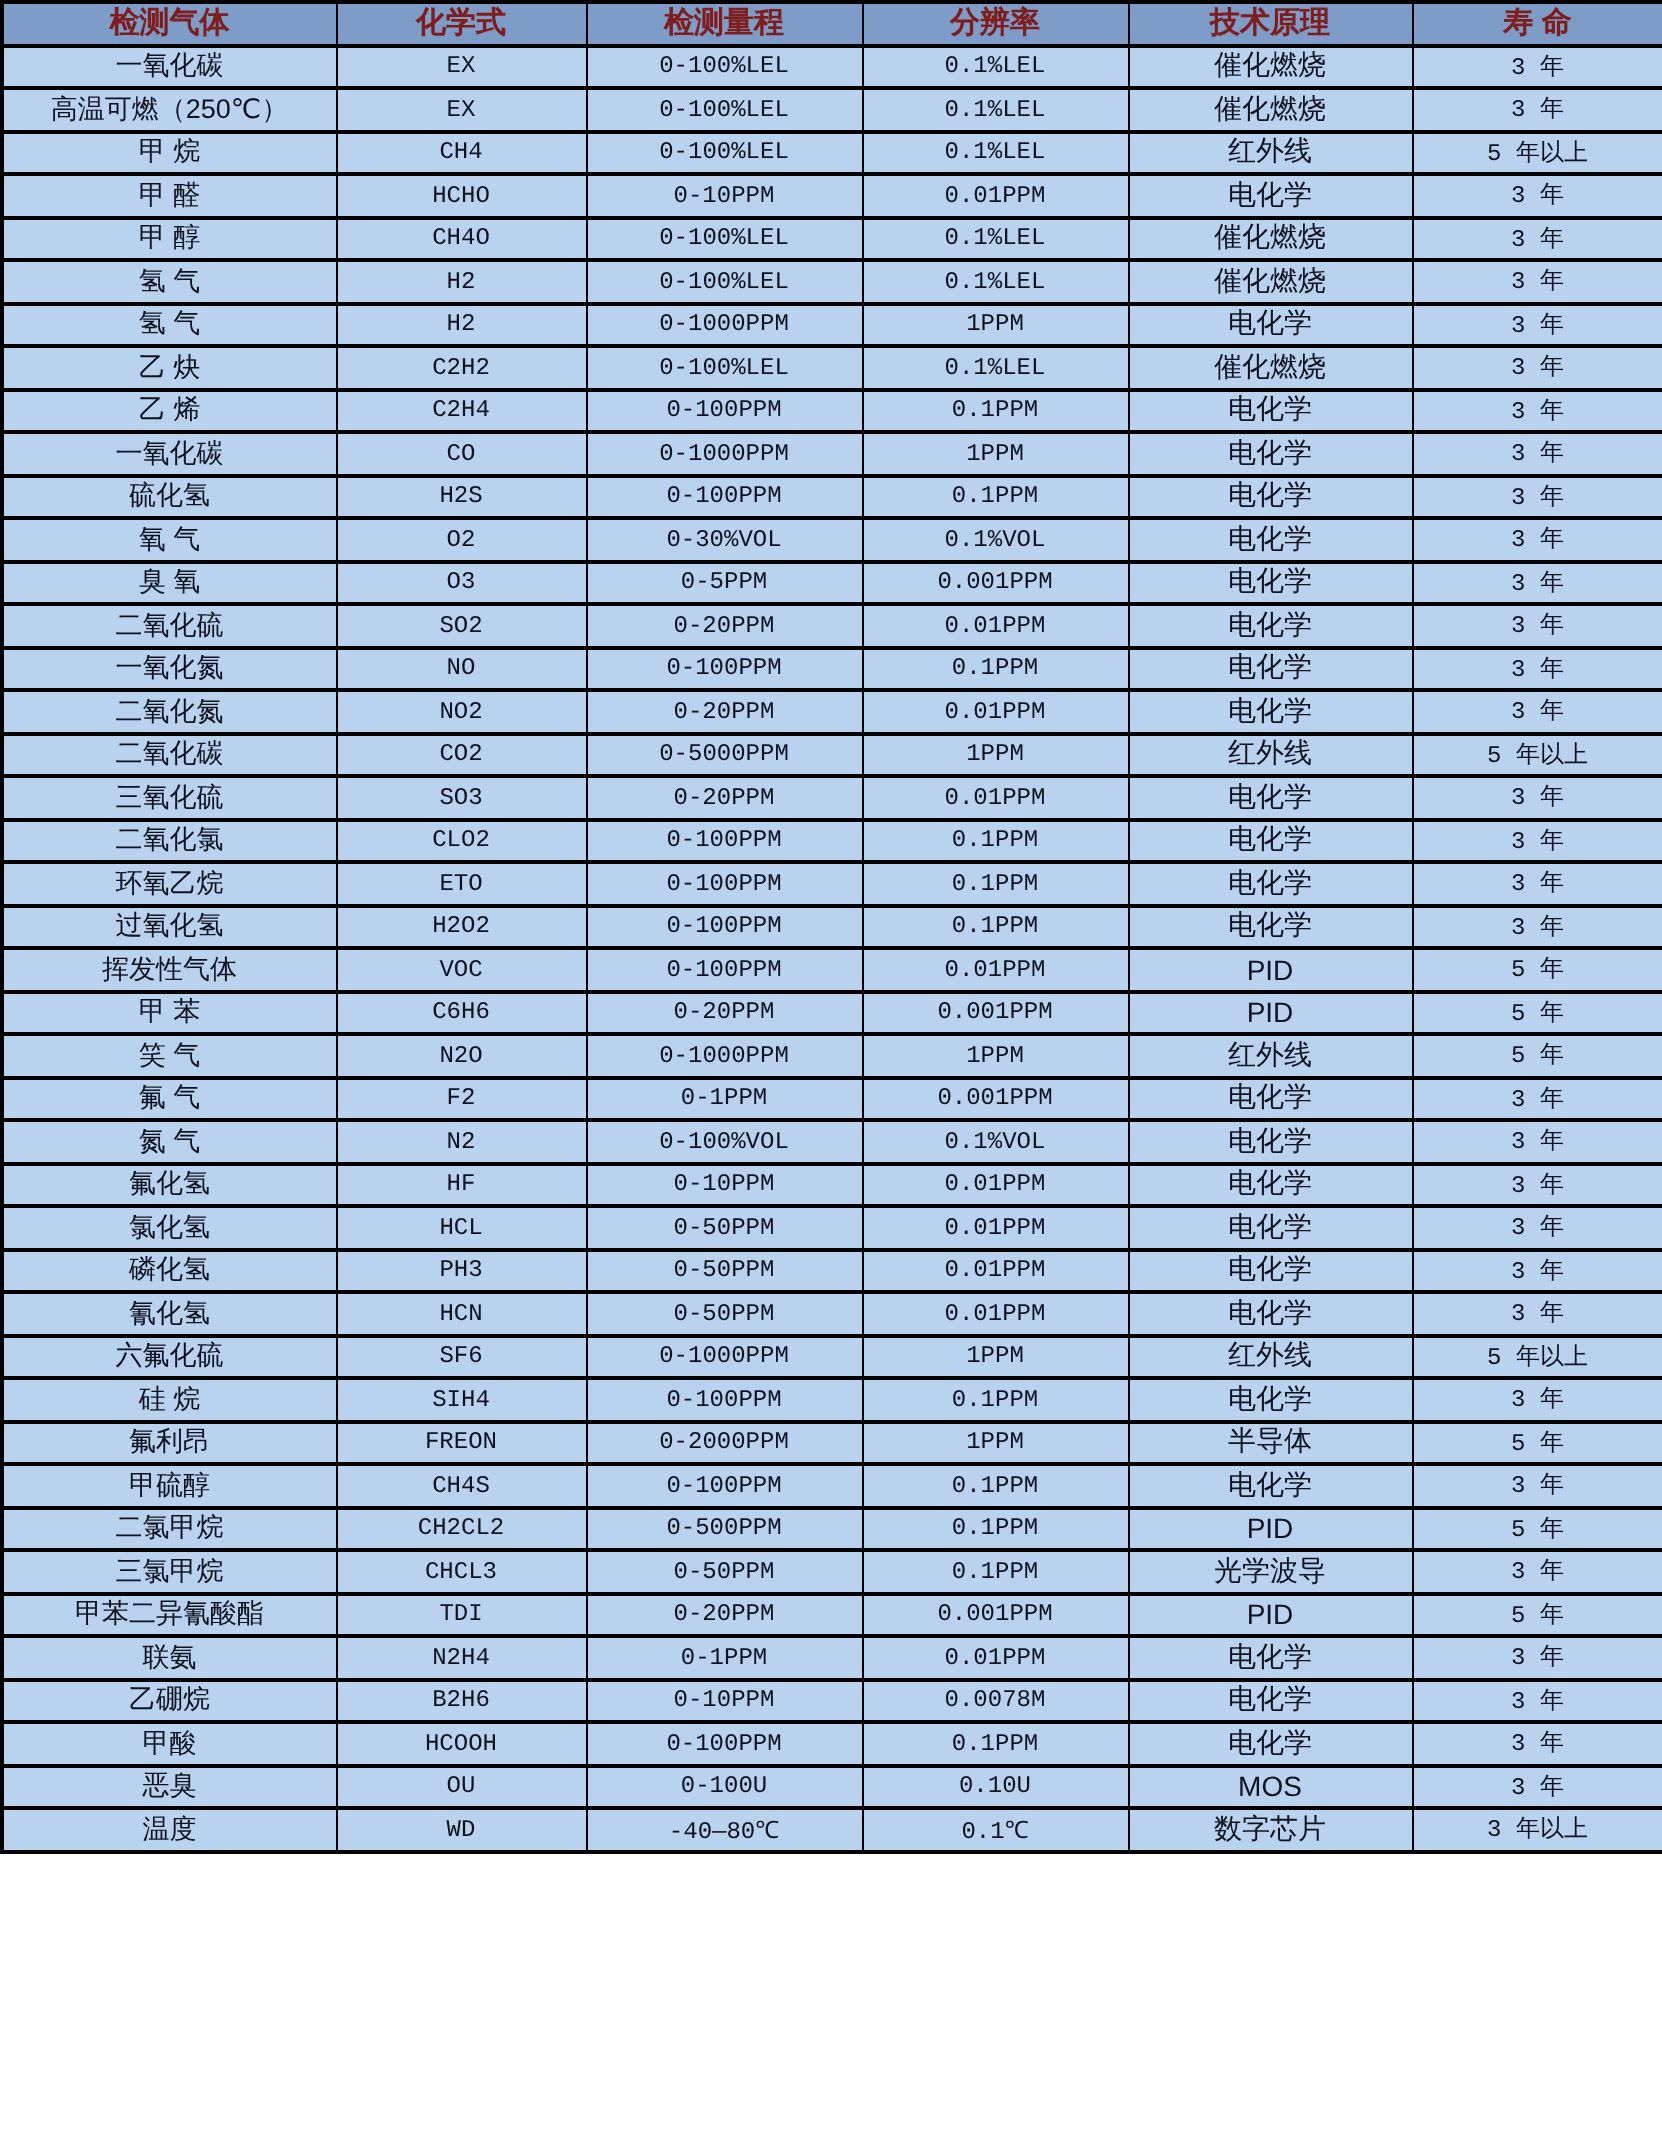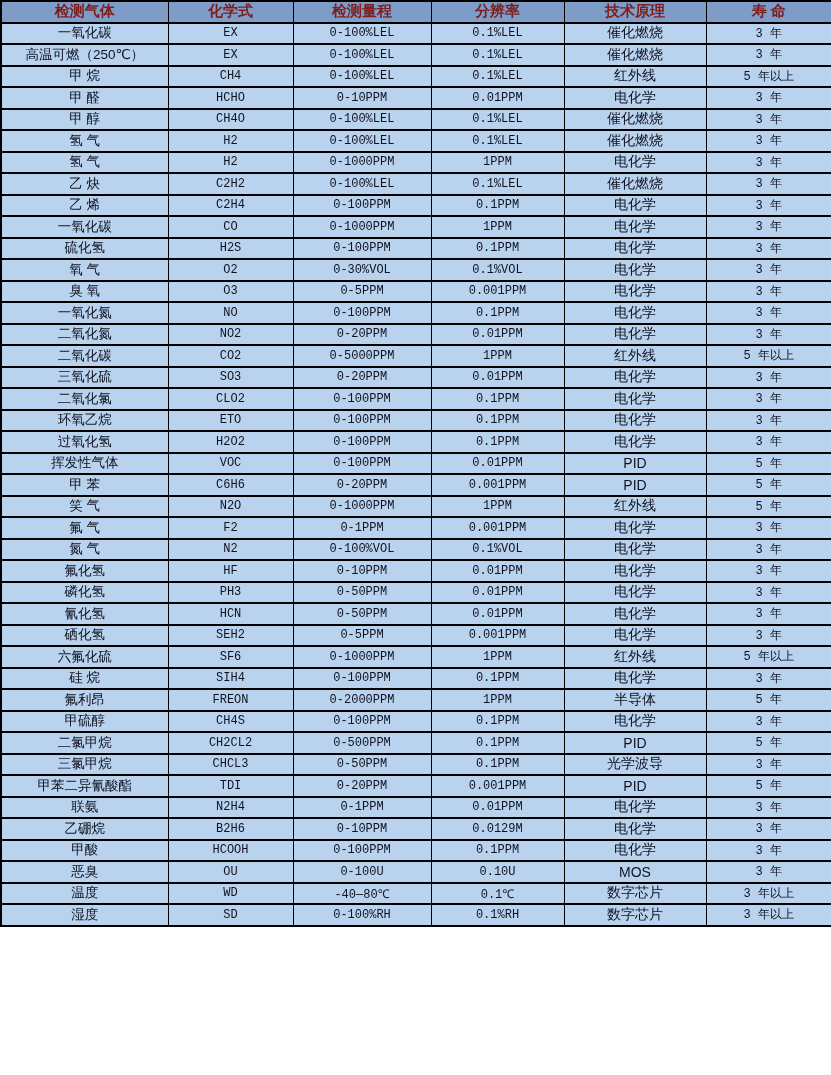--- a/index.html
+++ b/index.html
@@ -176,20 +176,28 @@
       </tr>
       <tr>
         <td class="gas">臭 氧</td>
         <td class="mono">O3</td>
         <td class="mono">0-5PPM</td>
         <td class="mono">0.001PPM</td>
         <td class="cjk">电化学</td>
         <td class="mono">3 年</td>
       </tr>
       <tr>
+        <td class="gas">二氧化硫</td>
+        <td class="mono">SO2</td>
+        <td class="mono">0-20PPM</td>
+        <td class="mono">0.01PPM</td>
+        <td class="cjk">电化学</td>
+        <td class="mono">3 年</td>
+      </tr>
+      <tr>
         <td class="gas">一氧化氮</td>
         <td class="mono">NO</td>
         <td class="mono">0-100PPM</td>
         <td class="mono">0.1PPM</td>
         <td class="cjk">电化学</td>
         <td class="mono">3 年</td>
       </tr>
       <tr>
         <td class="gas">二氧化氮</td>
         <td class="mono">NO2</td>
@@ -280,40 +288,40 @@
       </tr>
       <tr>
         <td class="gas">氟化氢</td>
         <td class="mono">HF</td>
         <td class="mono">0-10PPM</td>
         <td class="mono">0.01PPM</td>
         <td class="cjk">电化学</td>
         <td class="mono">3 年</td>
       </tr>
       <tr>
+        <td class="gas">氯化氢</td>
+        <td class="mono">HCL</td>
+        <td class="mono">0-50PPM</td>
+        <td class="mono">0.01PPM</td>
+        <td class="cjk">电化学</td>
+        <td class="mono">3 年</td>
+      </tr>
+      <tr>
         <td class="gas">磷化氢</td>
         <td class="mono">PH3</td>
         <td class="mono">0-50PPM</td>
         <td class="mono">0.01PPM</td>
         <td class="cjk">电化学</td>
         <td class="mono">3 年</td>
       </tr>
       <tr>
         <td class="gas">氰化氢</td>
         <td class="mono">HCN</td>
         <td class="mono">0-50PPM</td>
         <td class="mono">0.01PPM</td>
-        <td class="cjk">电化学</td>
-        <td class="mono">3 年</td>
-      </tr>
-      <tr>
-        <td class="gas">硒化氢</td>
-        <td class="mono">SEH2</td>
-        <td class="mono">0-5PPM</td>
-        <td class="mono">0.001PPM</td>
         <td class="cjk">电化学</td>
         <td class="mono">3 年</td>
       </tr>
       <tr>
         <td class="gas">六氟化硫</td>
         <td class="mono">SF6</td>
         <td class="mono">0-1000PPM</td>
         <td class="mono">1PPM</td>
         <td class="cjk">红外线</td>
         <td class="mono">5 年以上</td>
@@ -371,21 +379,21 @@
         <td class="mono">N2H4</td>
         <td class="mono">0-1PPM</td>
         <td class="mono">0.01PPM</td>
         <td class="cjk">电化学</td>
         <td class="mono">3 年</td>
       </tr>
       <tr>
         <td class="gas">乙硼烷</td>
         <td class="mono">B2H6</td>
         <td class="mono">0-10PPM</td>
-        <td class="mono">0.0129M</td>
+        <td class="mono">0.0078M</td>
         <td class="cjk">电化学</td>
         <td class="mono">3 年</td>
       </tr>
       <tr>
         <td class="gas">甲酸</td>
         <td class="mono">HCOOH</td>
         <td class="mono">0-100PPM</td>
         <td class="mono">0.1PPM</td>
         <td class="cjk">电化学</td>
         <td class="mono">3 年</td>
@@ -399,22 +407,14 @@
         <td class="mono">3 年</td>
       </tr>
       <tr>
         <td class="gas">温度</td>
         <td class="mono">WD</td>
         <td class="mono">-40—80℃</td>
         <td class="mono">0.1℃</td>
         <td class="cjk">数字芯片</td>
         <td class="mono">3 年以上</td>
       </tr>
-      <tr>
-        <td class="gas">湿度</td>
-        <td class="mono">SD</td>
-        <td class="mono">0-100%RH</td>
-        <td class="mono">0.1%RH</td>
-        <td class="cjk">数字芯片</td>
-        <td class="mono">3 年以上</td>
-      </tr>
     </tbody>
 </table>
 
 </body></html>

